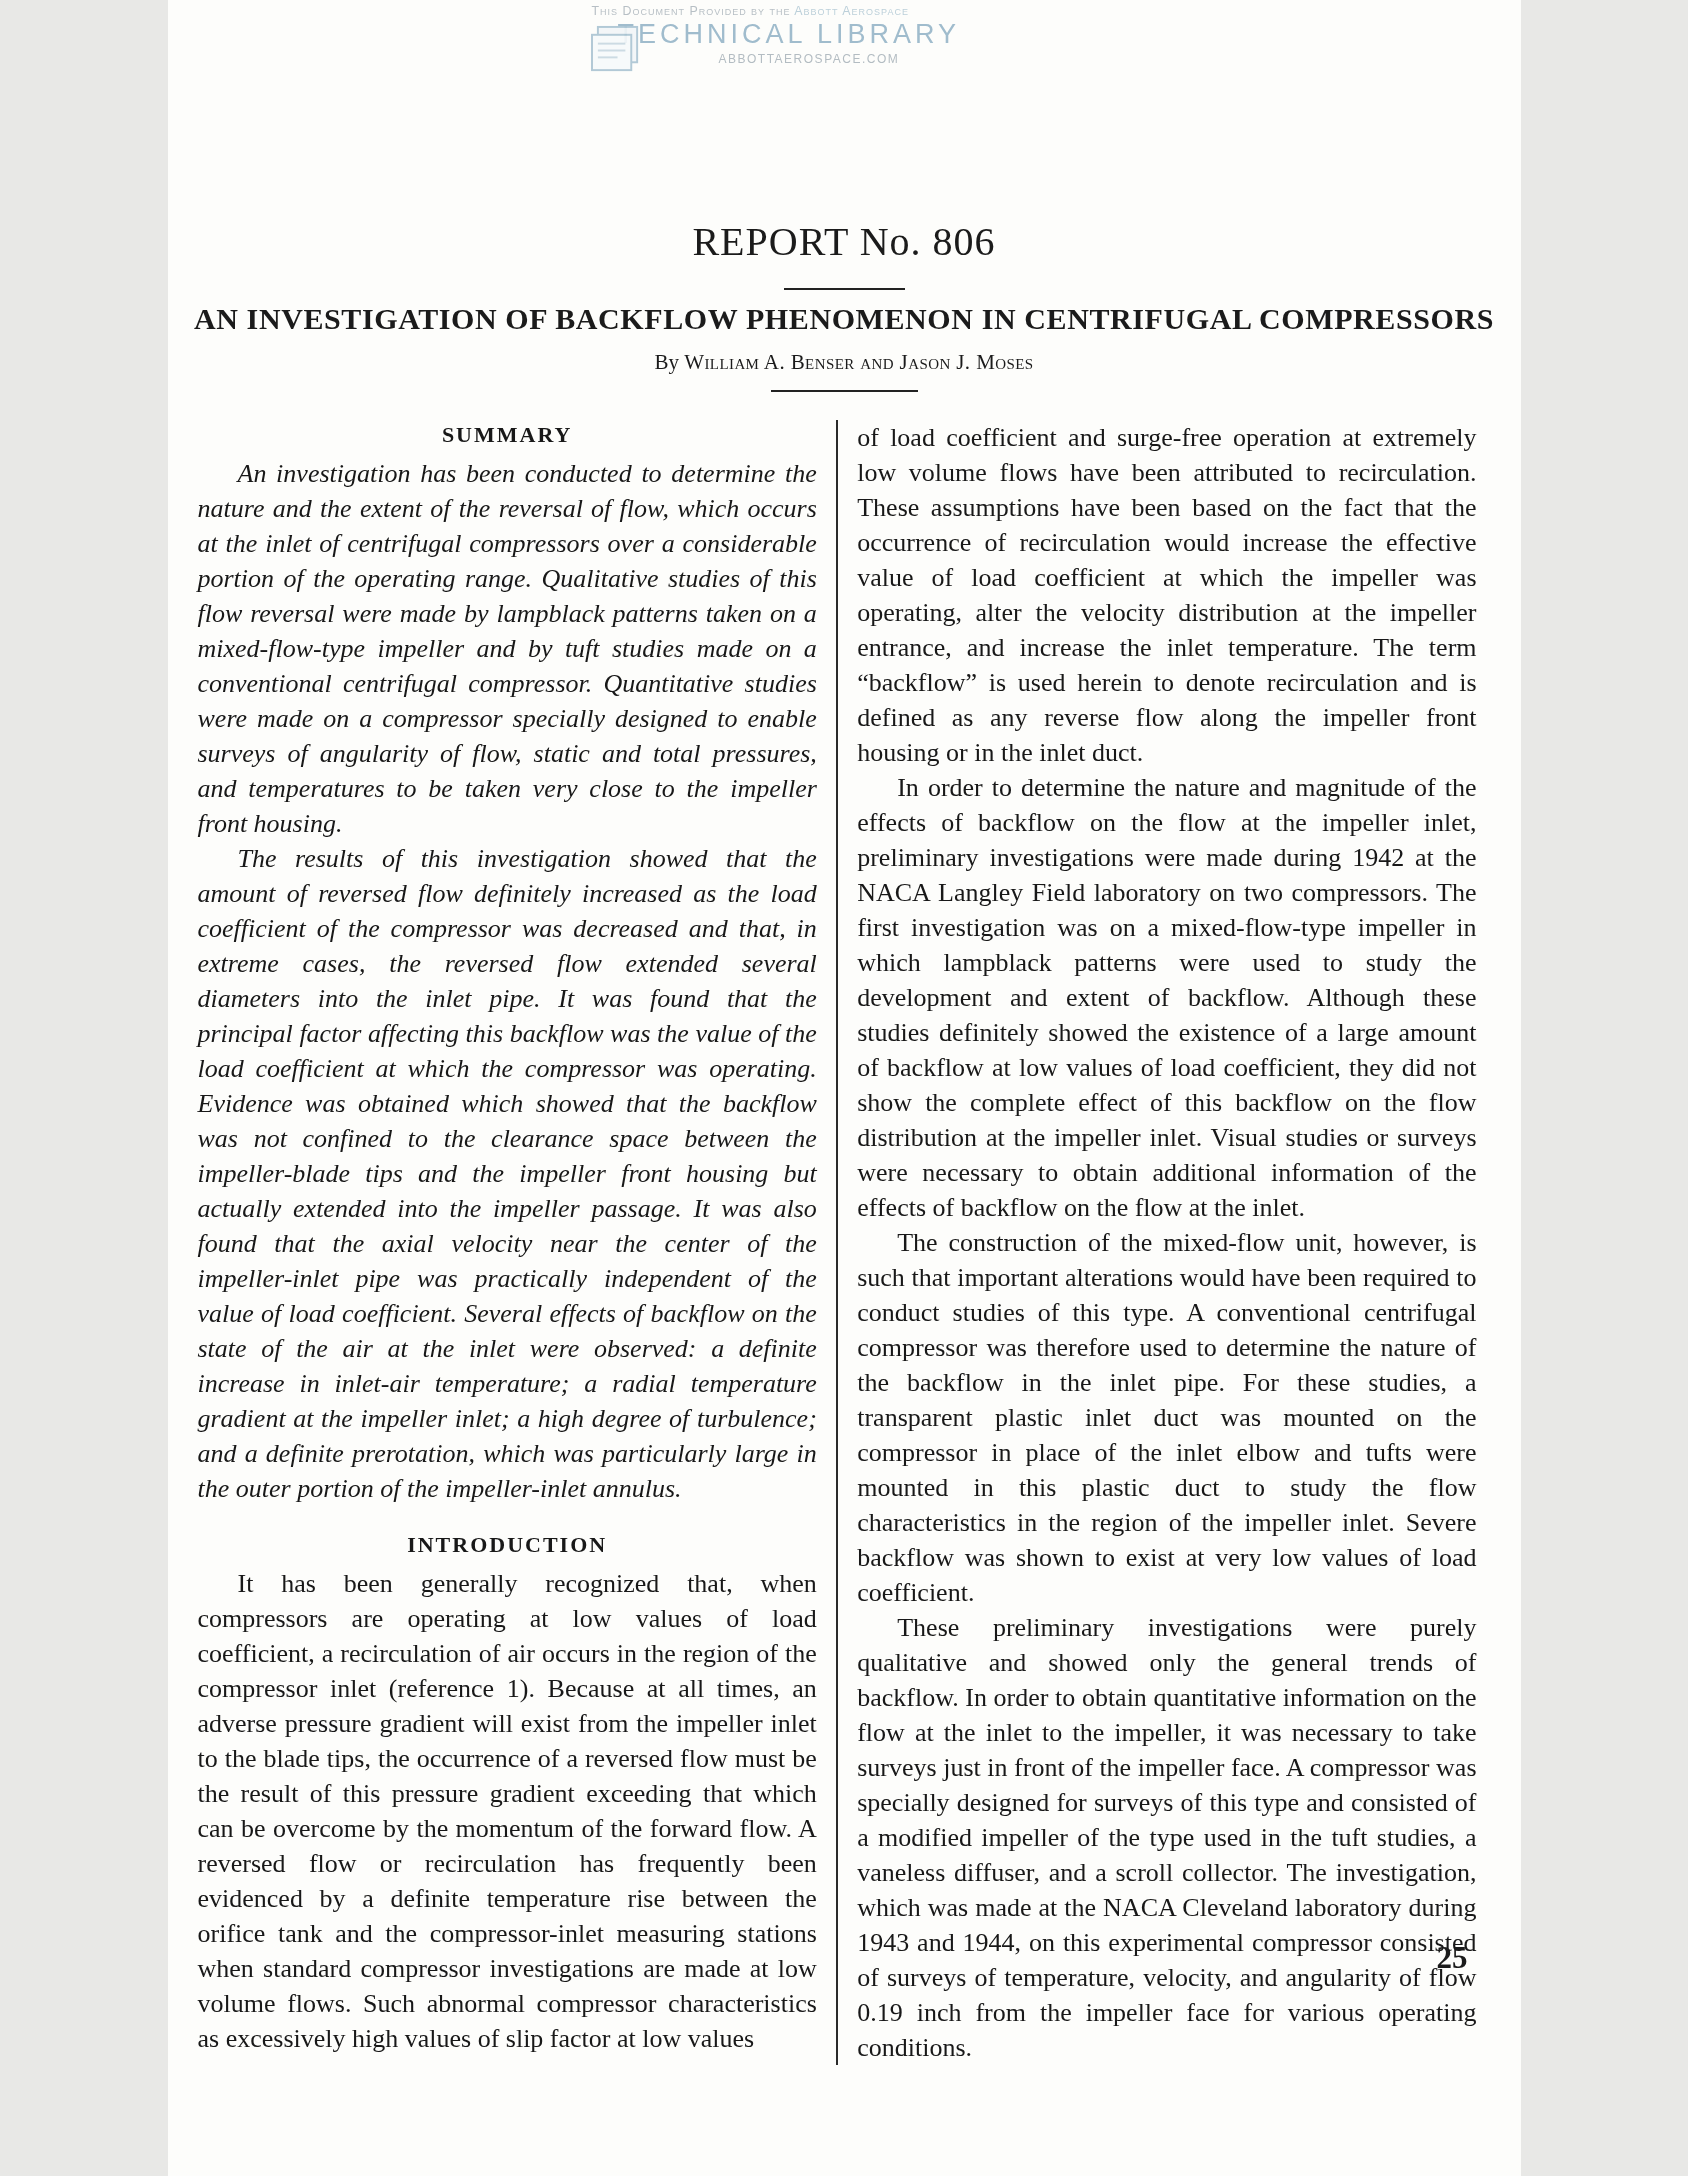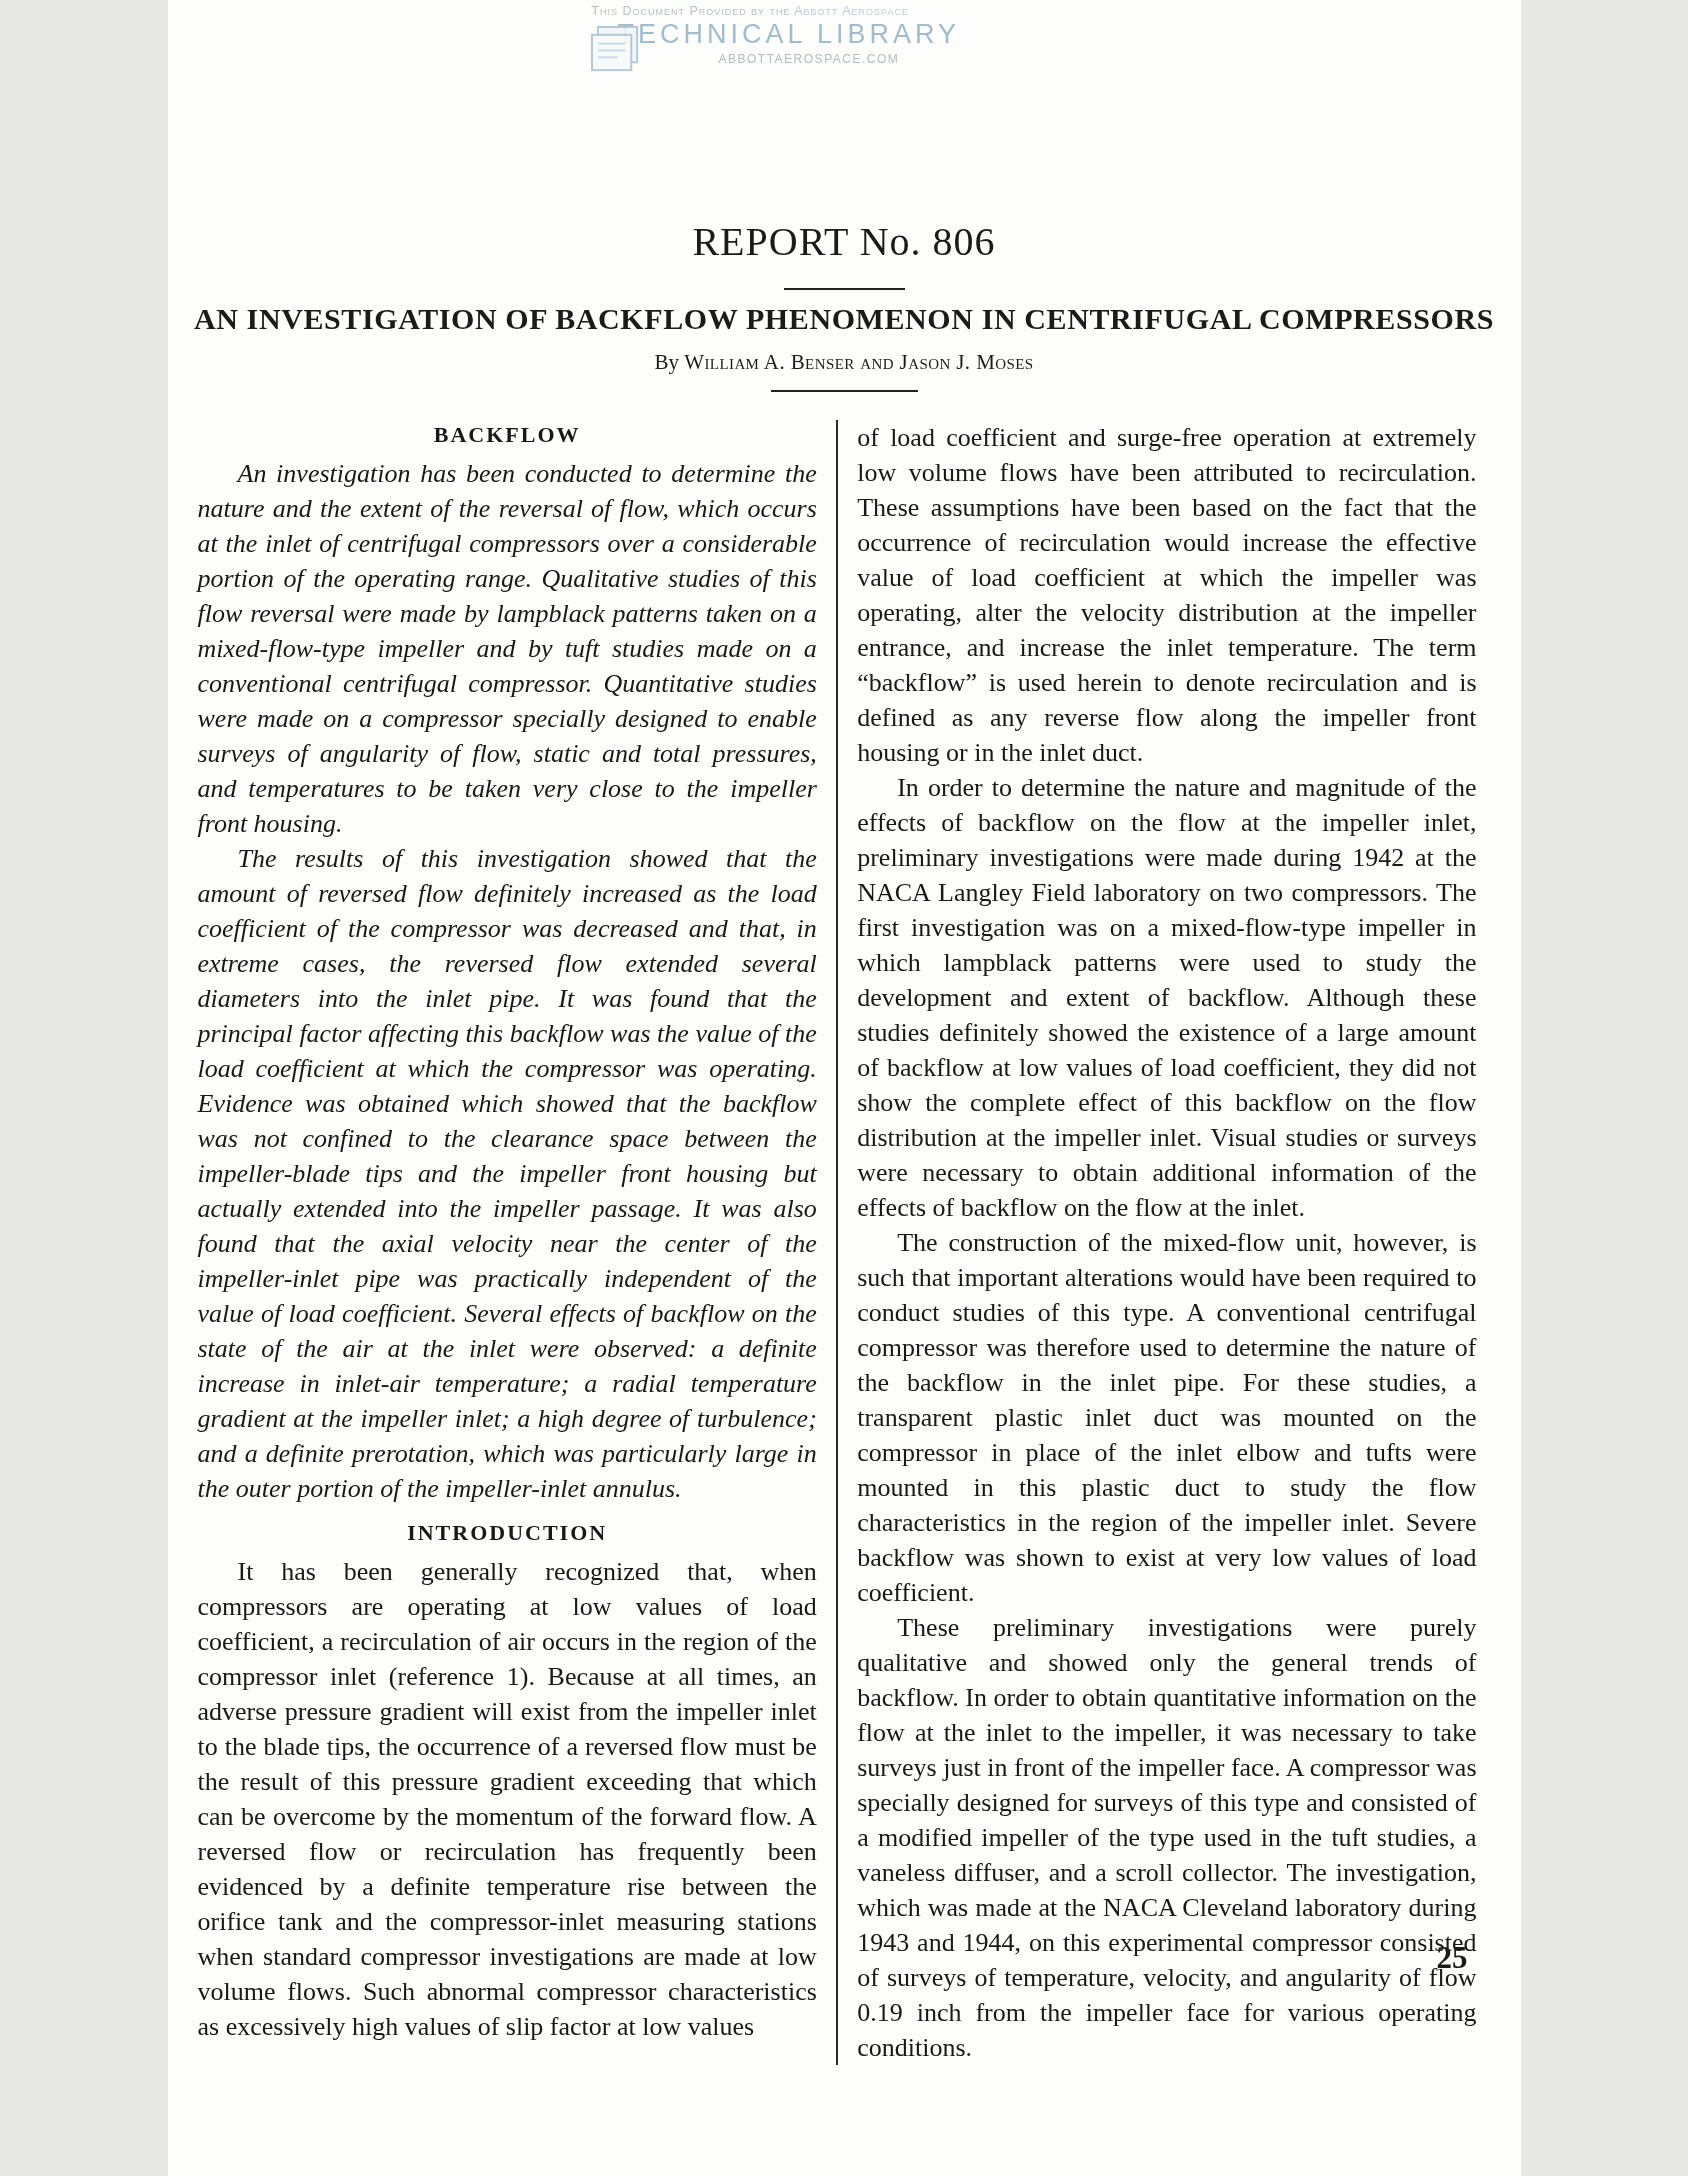--- a/index.html
+++ b/index.html
@@ -114,21 +114,21 @@
     min-height: 100%;
   }
   .section-heading {
     text-align: center;
     font-size: 22px;
     font-weight: bold;
     letter-spacing: 2px;
     line-height: 30px;
     margin-bottom: 6px;
   }
-  .intro-heading { margin-top: 12px; }
+  .intro-heading { margin-top: 24px; }
   p.indent { text-indent: 40px; }
   .summary-para { font-style: italic; }
 
   .page-number {
     position: absolute;
     right: 53px;
     top: 1940px;
     font-size: 31px;
     font-weight: bold;
   }
@@ -158,21 +158,21 @@
   <h1 class="report-title">AN INVESTIGATION OF BACKFLOW PHENOMENON IN CENTRIFUGAL COMPRESSORS</h1>
   <div class="byline">
     <span>By</span>
     <span class="authors">William A. Benser and Jason J. Moses</span>
   </div>
   <hr class="rule rule-byline">
 
   <div class="columns">
 
     <div class="col">
-      <div class="section-heading">BACKFLOW</div>
+      <div class="section-heading">SUMMARY</div>
       <p class="summary-para indent">An investigation has been conducted to determine the nature and the extent of the reversal of flow, which occurs at the inlet of centrifugal compressors over a considerable portion of the operating range.  Qualitative studies of this flow reversal were made by lampblack patterns taken on a mixed-flow-type impeller and by tuft studies made on a conventional centrifugal compressor.  Quantitative studies were made on a compressor specially designed to enable surveys of angularity of flow, static and total pressures, and temperatures to be taken very close to the impeller front housing.</p>
       <p class="summary-para indent">The results of this investigation showed that the amount of reversed flow definitely increased as the load coefficient of the compressor was decreased and that, in extreme cases, the reversed flow extended several diameters into the inlet pipe.  It was found that the principal factor affecting this backflow was the value of the load coefficient at which the compressor was operating.  Evidence was obtained which showed that the backflow was not confined to the clearance space between the impeller-blade tips and the impeller front housing but actually extended into the impeller passage.  It was also found that the axial velocity near the center of the impeller-inlet pipe was practically independent of the value of load coefficient.  Several effects of backflow on the state of the air at the inlet were observed: a definite increase in inlet-air temperature; a radial temperature gradient at the impeller inlet; a high degree of turbulence; and a definite prerotation, which was particularly large in the outer portion of the impeller-inlet annulus.</p>
       <div class="section-heading intro-heading">INTRODUCTION</div>
       <p class="indent">It has been generally recognized that, when compressors are operating at low values of load coefficient, a recirculation of air occurs in the region of the compressor inlet (reference 1).  Because at all times, an adverse pressure gradient will exist from the impeller inlet to the blade tips, the occurrence of a reversed flow must be the result of this pressure gradient exceeding that which can be overcome by the momentum of the forward flow.  A reversed flow or recirculation has frequently been evidenced by a definite temperature rise between the orifice tank and the compressor-inlet measuring stations when standard compressor investigations are made at low volume flows.  Such abnormal compressor characteristics as excessively high values of slip factor at low values</p>
     </div>
 
     <div class="col-gap">
       <div class="column-divider"></div>
     </div>
 

